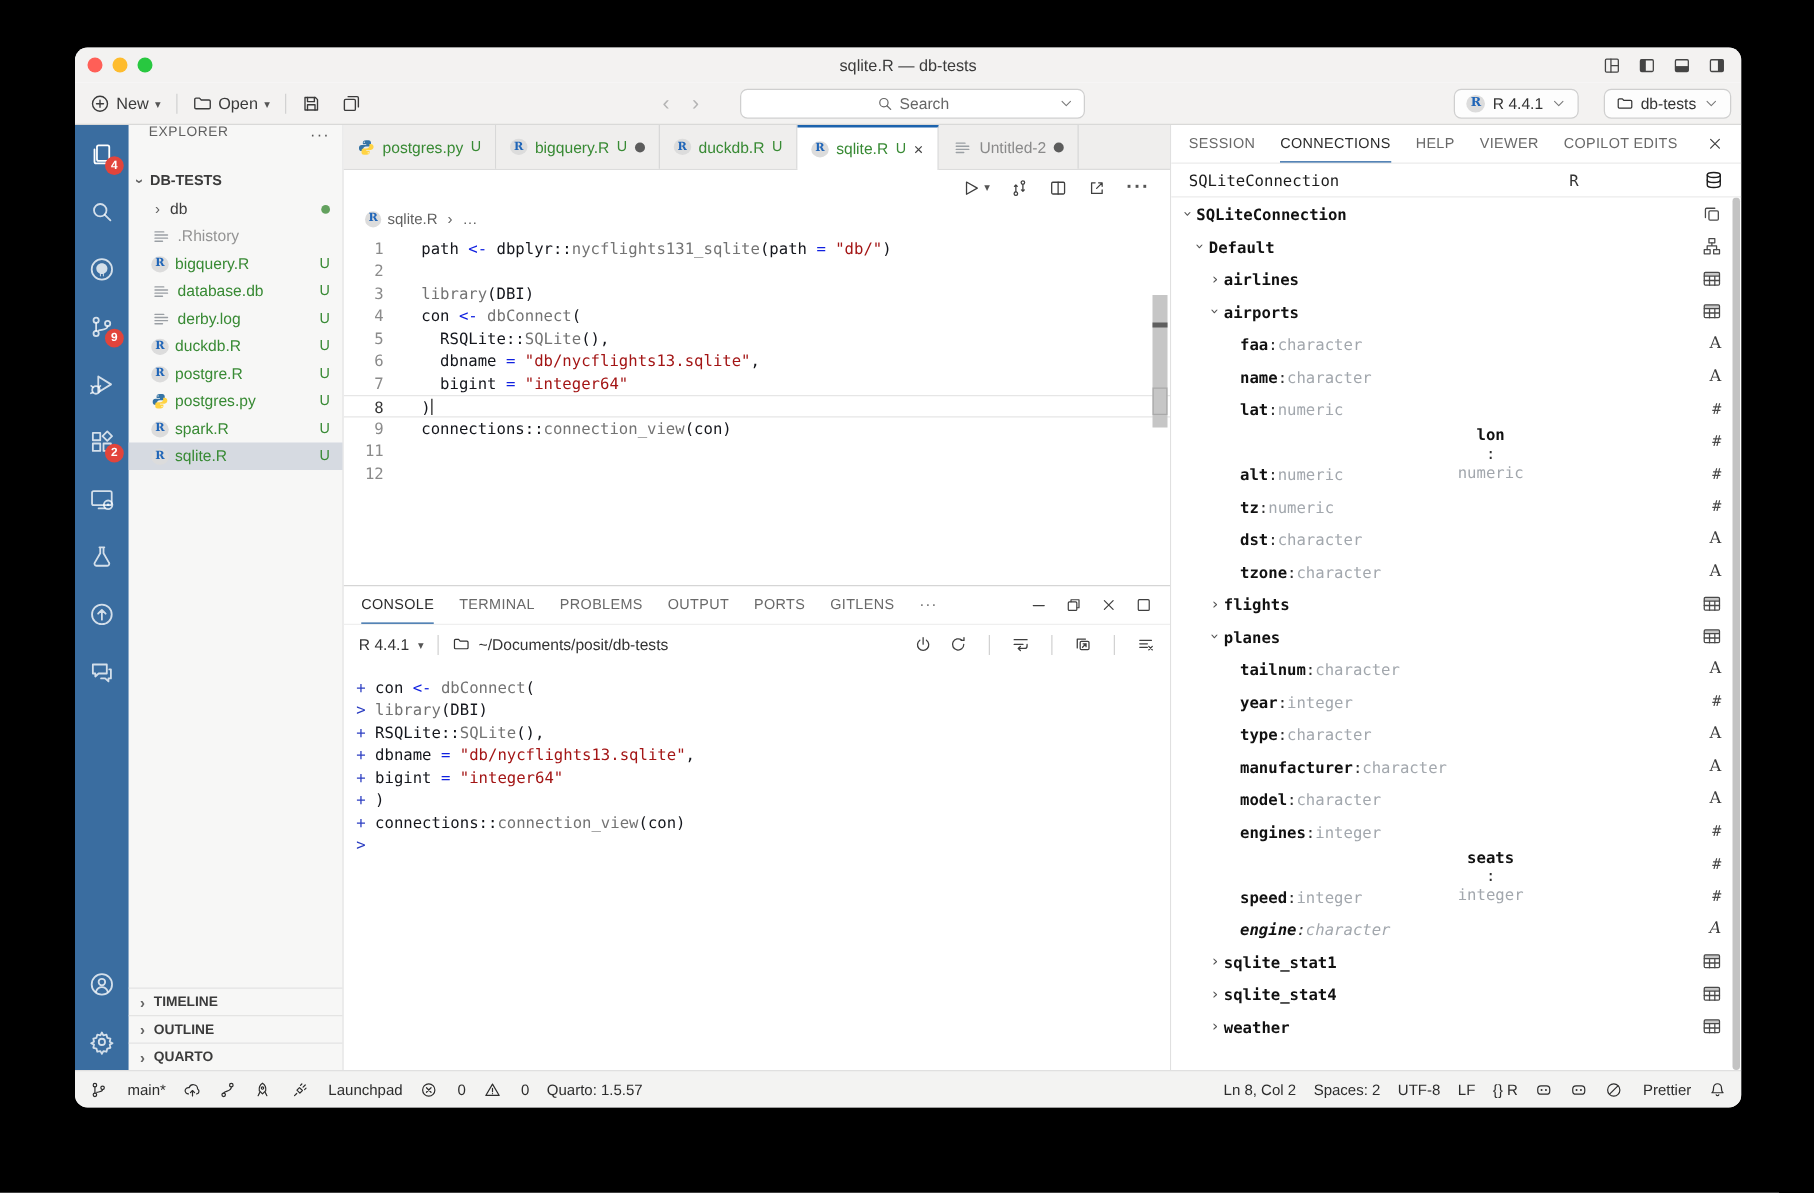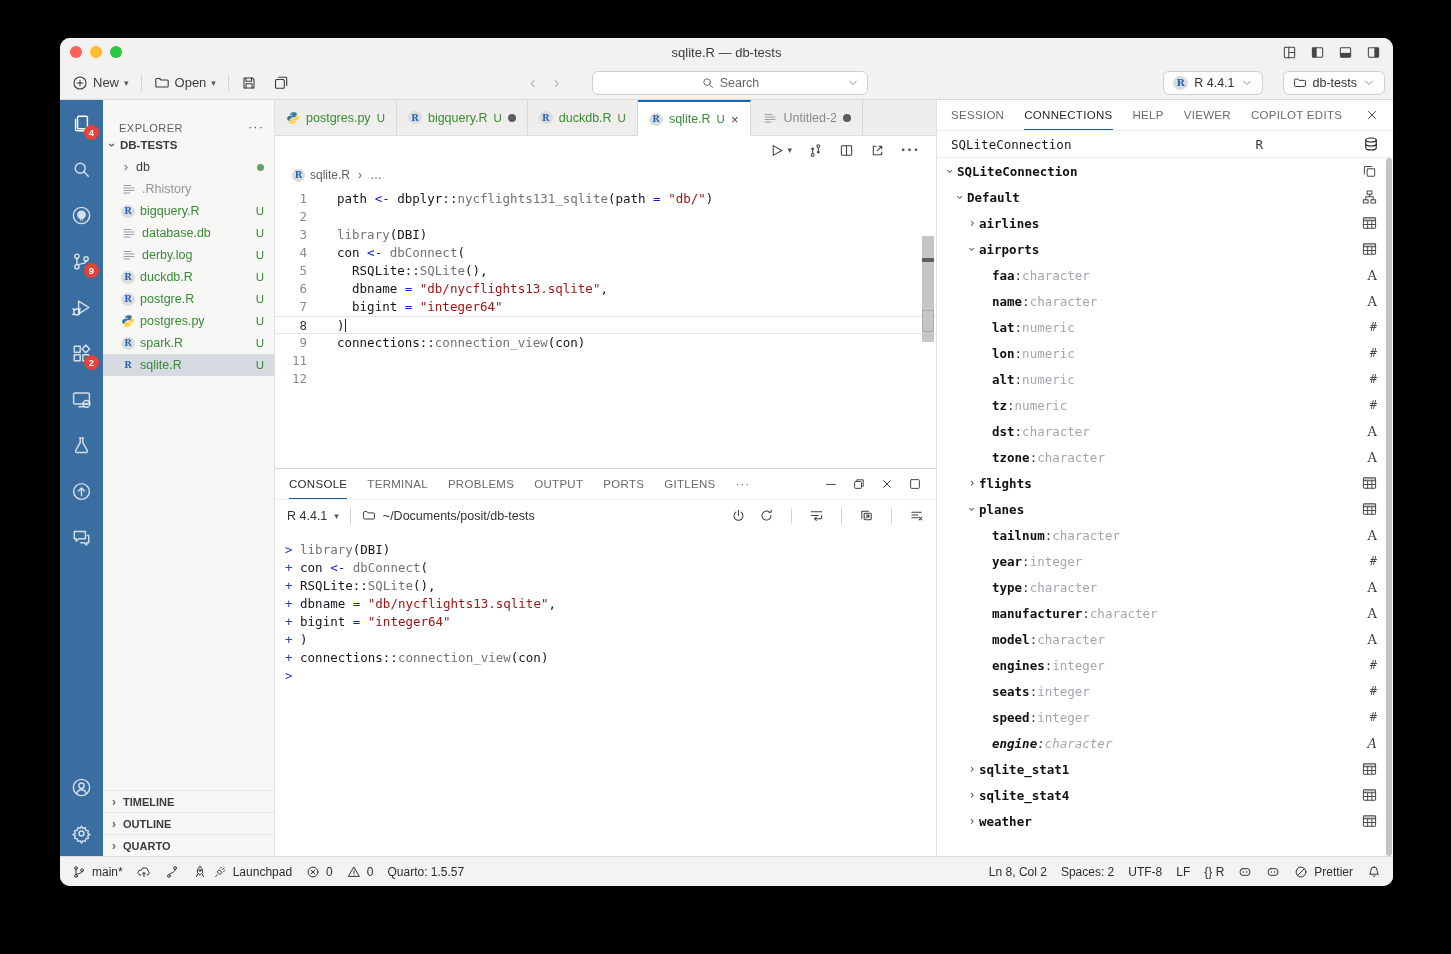--- a/index.html
+++ b/index.html
@@ -28,21 +28,21 @@
   .main{flex:1;display:flex;min-height:0}
   
   .abar{width:43px;background:#3a6da0;display:flex;flex-direction:column;flex-shrink:0}
   .ab-item{width:43px;height:46px;display:flex;align-items:center;justify-content:center;color:rgba(255,255,255,.78);position:relative}
   .ab-item.active{color:#fff}
   .ab-item .ic svg{width:21px;height:21px}
   .badge{position:absolute;right:4px;bottom:6px;min-width:15px;height:15px;border-radius:8px;background:#e2443b;color:#fff;font-size:9.5px;font-weight:bold;display:flex;align-items:center;justify-content:center;padding:0 3px}
   .ab-spacer{flex:1}
   
   .sidebar{width:172px;background:#f7f7f6;border-right:1px solid #e0e0e0;display:flex;flex-direction:column;flex-shrink:0;font-size:12.5px}
-  .sb-header{height:34px;display:flex;align-items:flex-end;padding:0 10px 0 16px;font-size:11px;letter-spacing:.5px;color:#5f5f5f}
+  .sb-header{height:34px;display:flex;align-items:flex-start;padding:0 10px 0 16px;font-size:11px;letter-spacing:.5px;color:#5f5f5f}
   .sb-header .dots{margin-left:auto;color:#555;letter-spacing:1px;font-size:13px}
   .sb-root{height:22px;display:flex;align-items:center;gap:3px;padding-left:4px;font-weight:bold;font-size:11.5px;color:#3b3b3b}
   .fitem{height:22px;display:flex;align-items:center;gap:5px;padding:0 10px 0 18px;color:#388a34;position:relative}
   .fitem.selected{background:#d6dae1}
   .fitem .fname{white-space:nowrap}
   .fitem.muted .fname{color:#949494}
   .fitem.dark .fname{color:#3b3b3b}
   .fbadge{margin-left:auto;font-size:11.5px;color:#388a34}
   .gdot{margin-left:auto;width:7px;height:7px;border-radius:50%;background:#63a15e}
   .chev{color:#646464;font-size:12px;display:inline-block;width:10px;text-align:center}
@@ -103,21 +103,21 @@
   .tname{font-weight:bold;color:#111}
   .tsep{color:#333}
   .ttype{color:#a2a7ad}
   .ricon{position:absolute;right:16px;top:50%;transform:translateY(-50%);color:#4a4a4a;display:flex}
   .ricon svg{width:15px;height:15px}
   .tA{font-family:"DejaVu Serif",serif;font-size:13px;color:#3c3c3c}
   .tH{font-family:"DejaVu Sans Mono",monospace;font-size:12px;color:#4a4a4a}
   .tree-scroll{position:absolute;right:1px;top:0;width:6px;height:100%;background:#c3c3c3;border-radius:3px}
   
   .statusbar{flex:0 0 30px;background:#f3f3f2;border-top:1px solid #e0e0e0;display:flex;align-items:center;font-size:12px;color:#2d2d2d;padding:0 12px;gap:14px}
-  .sbi{display:flex;gap:6px;white-space:nowrap}
+  .sbi{display:flex;gap:16px;white-space:nowrap}
   .sbi .ic svg{width:14px;height:14px}
   .sb-right{margin-left:auto;display:flex;gap:14px;align-items:center}
   .ic{display:inline-flex;align-items:center;justify-content:center}
   .ic svg{width:16px;height:16px}
   .pyicon svg{width:14px;height:14px}
 </style>
 </head>
 <body>
 
 <div class="window">
@@ -612,22 +612,22 @@
             <span class="tdiv"></span>
             <span class="ic">
                 <svg viewBox="0 0 16 16" fill="none" stroke="currentColor" stroke-width="1.1" stroke-linecap="round" stroke-linejoin="round">
                   <path d="M3 4.5h10M3 7.5h6.5M3 10.5h6.5"></path>
                   <path d="M10.7 9.7l3 3M13.7 9.7l-3 3"></path>
                 </svg>
               </span>
           </span>
         </div>
         <div class="console-out" id="cout">
+            <div class="cline"><span class="tk-m">+ </span><span class="tk-p">con </span><span class="tk-o">&lt;- </span><span class="tk-f">dbConnect</span><span class="tk-p">(</span></div>
             <div class="cline"><span class="tk-m">&gt; </span><span class="tk-f">library</span><span class="tk-p">(DBI)</span></div>
-            <div class="cline"><span class="tk-m">+ </span><span class="tk-p">con </span><span class="tk-o">&lt;- </span><span class="tk-f">dbConnect</span><span class="tk-p">(</span></div>
             <div class="cline"><span class="tk-m">+ </span><span class="tk-p">RSQLite::</span><span class="tk-f">SQLite</span><span class="tk-p">(),</span></div>
             <div class="cline"><span class="tk-m">+ </span><span class="tk-p">dbname </span><span class="tk-o">= </span><span class="tk-s">"db/nycflights13.sqlite"</span><span class="tk-p">,</span></div>
             <div class="cline"><span class="tk-m">+ </span><span class="tk-p">bigint </span><span class="tk-o">= </span><span class="tk-s">"integer64"</span></div>
             <div class="cline"><span class="tk-m">+ </span><span class="tk-p">)</span></div>
             <div class="cline"><span class="tk-m">+ </span><span class="tk-p">connections::</span><span class="tk-f">connection_view</span><span class="tk-p">(con)</span></div>
             <div class="cline"><span class="tk-m">&gt;</span></div>
           </div>
       </div>
     </div>
 
@@ -714,21 +714,21 @@
             <span class="tsep"> : </span>
             <span class="ttype">character</span>
             <span class="ricon tA">A</span>
           </div>
           <div class="trow" style="padding-left: 55px;">
             <span class="tname">lat</span>
             <span class="tsep"> : </span>
             <span class="ttype">numeric</span>
             <span class="ricon tH">#</span>
           </div>
-          <div class="trow" style="padding-left: 55px;">
+          <div class="trow" style="padding-left: 55px; flex-direction: column;">
             <span class="tname">lon</span>
             <span class="tsep"> : </span>
             <span class="ttype">numeric</span>
             <span class="ricon tH">#</span>
           </div>
           <div class="trow" style="padding-left: 55px;">
             <span class="tname">alt</span>
             <span class="tsep"> : </span>
             <span class="ttype">numeric</span>
             <span class="ricon tH">#</span>
@@ -802,21 +802,21 @@
             <span class="tsep"> : </span>
             <span class="ttype">character</span>
             <span class="ricon tA">A</span>
           </div>
           <div class="trow" style="padding-left: 55px;">
             <span class="tname">engines</span>
             <span class="tsep"> : </span>
             <span class="ttype">integer</span>
             <span class="ricon tH">#</span>
           </div>
-          <div class="trow" style="padding-left: 55px;">
+          <div class="trow" style="padding-left: 55px; flex-direction: column;">
             <span class="tname">seats</span>
             <span class="tsep"> : </span>
             <span class="ttype">integer</span>
             <span class="ricon tH">#</span>
           </div>
           <div class="trow" style="padding-left: 55px;">
             <span class="tname">speed</span>
             <span class="tsep"> : </span>
             <span class="ttype">integer</span>
             <span class="ricon tH">#</span>

